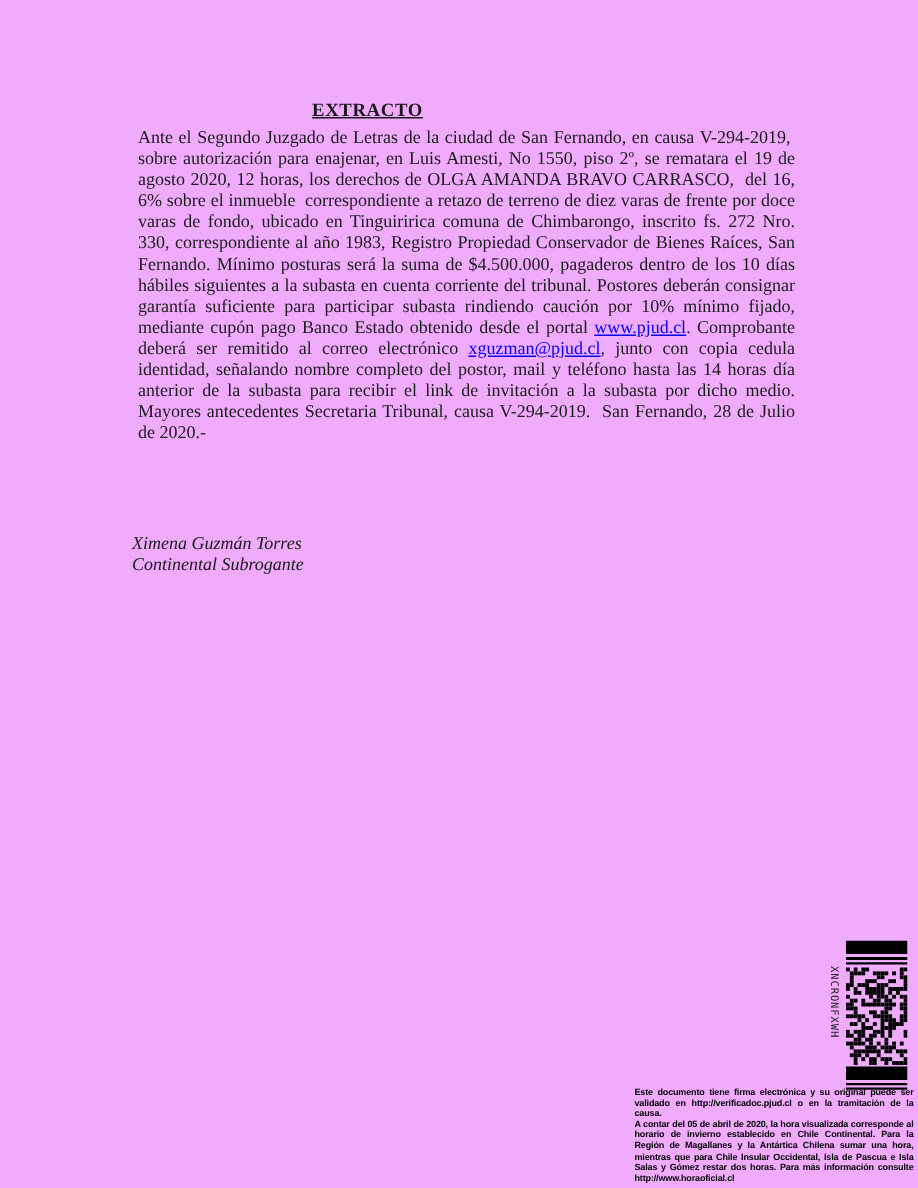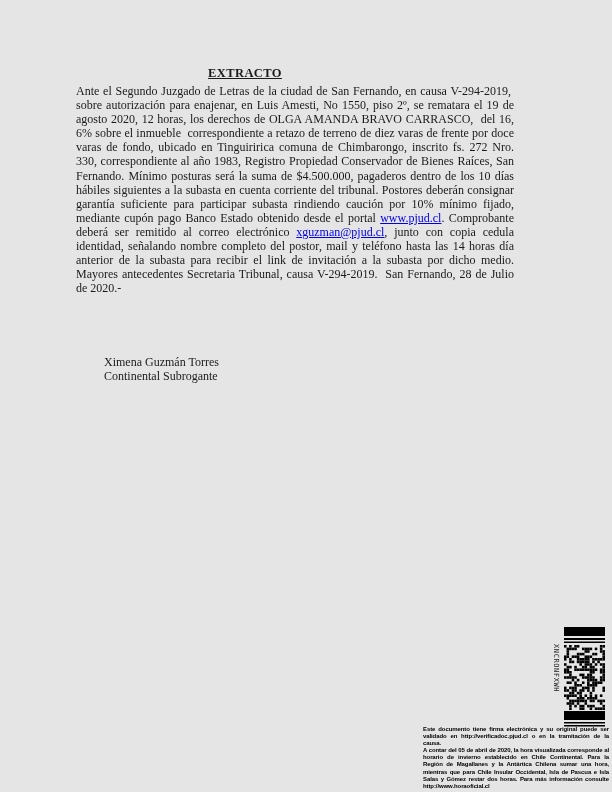--- a/index.html
+++ b/index.html
@@ -3,47 +3,48 @@
 <meta charset="utf-8">
 <style>
   html, body { margin: 0; padding: 0; }
   body {
     width: 612px; height: 792px;
     background: #ffffff;
     position: relative;
     overflow: hidden;
     font-family: "Liberation Serif", serif;
   }
-  .page { position: absolute; inset: 0; background: #e5e5e5; }
+  .page { position: absolute; inset: 0; background: #f0abfc; }
 
   .doc-title {
     position: absolute; left: 88px; top: 66px; width: 314px;
     text-align: center;
     font-size: 12.5px; font-weight: bold;
     text-decoration: underline;
     color: #1a1a1a;
     letter-spacing: 0.4px;
   }
 
   .doc-body {
-    position: absolute; left: 76px; top: 84px; width: 438px;
+    position: absolute; left: 92px; top: 84px; width: 438px;
     font-size: 12px; line-height: 14.1px;
     text-align: justify;
     color: #1a1a1a;
   }
   .doc-body .link {
     color: #0000EE;
     text-decoration: underline;
     cursor: pointer;
   }
 
   .signature {
-    position: absolute; left: 104px; top: 355px;
+    position: absolute; left: 88px; top: 355px;
     font-size: 12px; line-height: 14.1px;
     color: #1a1a1a;
+    font-style: italic;
   }
 
   .barcode-svg {
     position: absolute; left: 564px; top: 627px;
   }
   .barcode-code {
     position: absolute; left: 552px; top: 644px; height: 72px;
     writing-mode: vertical-rl;
     font-family: "DejaVu Sans Mono", monospace;
     font-size: 7px; letter-spacing: 0.6px;

